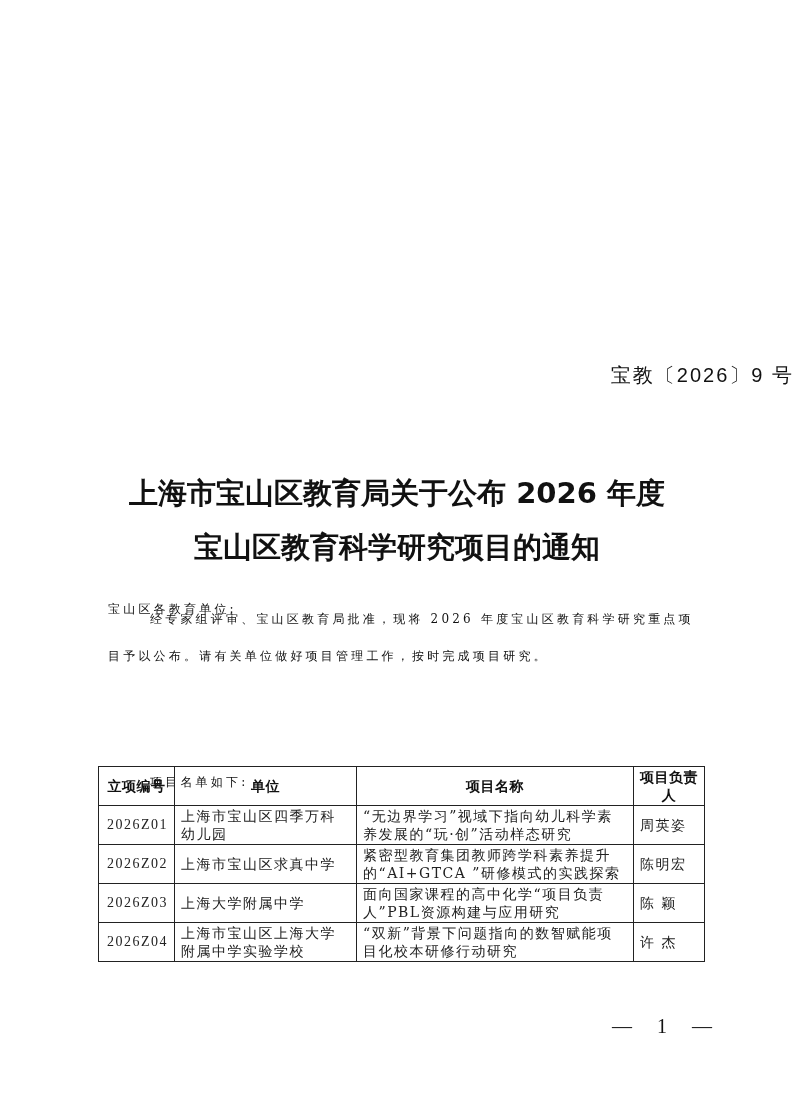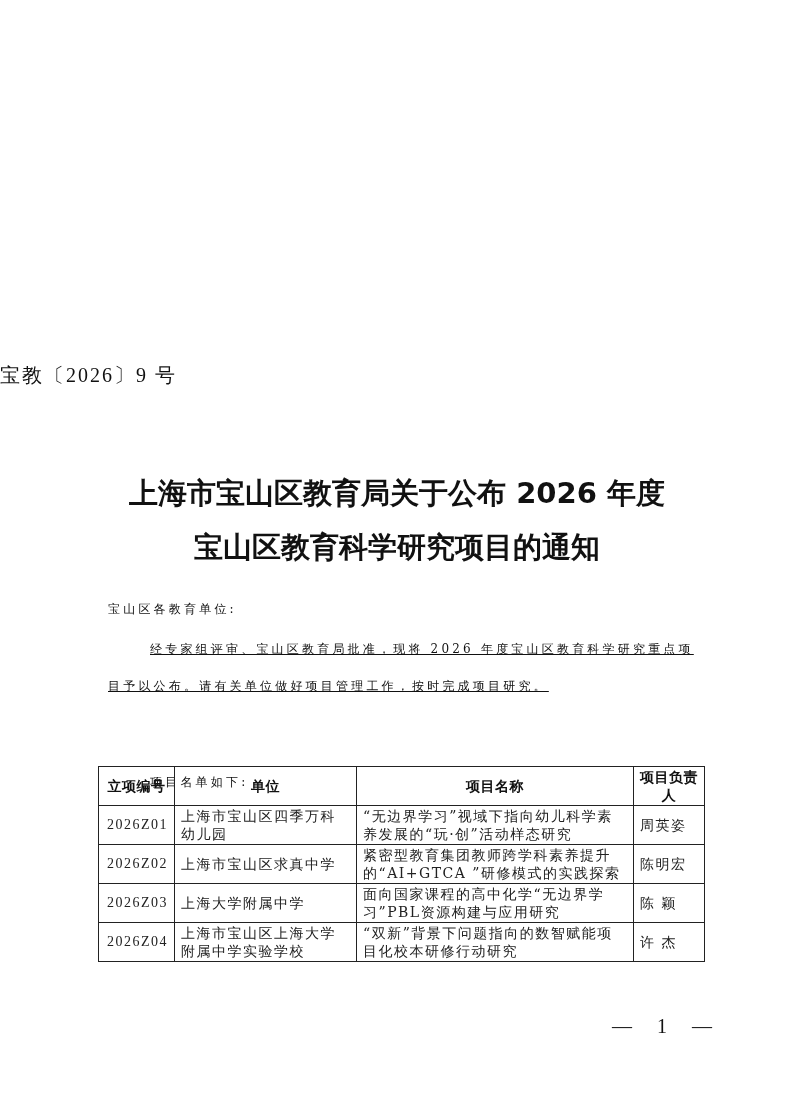--- a/index.html
+++ b/index.html
@@ -1,23 +1,23 @@
 <!DOCTYPE html>
 <html><head>
   <meta charset="utf-8">
   <style>
     html, body { margin: 0; padding: 0; background: #ffffff; }
     body { width: 794px; height: 1093px; position: relative; overflow: hidden; color: #111; font-family: "DejaVu Serif", "Liberation Serif", serif; }
-    .doc-number { position: absolute; top: 362px; left: 0; width: 794px; text-align: left; font-size: 20px; letter-spacing: 2px; font-family: Liberation Serif, serif; }
+    .doc-number { position: absolute; top: 362px; left: 0; width: 794px; text-align: right; font-size: 20px; letter-spacing: 2px; font-family: Liberation Sans, sans-serif; }
     .title { position: absolute; left: 0; width: 794px; text-align: center; font-size: 29px; font-weight: bold; font-family: "DejaVu Sans", "Liberation Sans", sans-serif; letter-spacing: 0px; }
     .title.l1 { top: 474px; }
     .title.l2 { top: 528px; }
     .para { position: absolute; left: 108px; width: 600px; font-size: 12px; letter-spacing: 3.2px; line-height: 37px; font-family: "DejaVu Serif", "Liberation Serif", serif; }
     .salutation { top: 591px; }
-    .body-text { top: 631px; text-indent: 42px; text-decoration: underline; }
+    .body-text { top: 601px; text-indent: 42px; }
     .list-intro { top: 740px; left: 150px; margin-top: 24px; }
     table.projects { position: absolute; left: 98px; top: 766px; width: 606px; border-collapse: collapse; table-layout: fixed; font-family: "DejaVu Serif", "Liberation Serif", serif; }
     table.projects td, table.projects th { border: 1.2px solid #222; padding: 1px 6px; font-size: 14px; line-height: 18px; vertical-align: middle; letter-spacing: 1.5px; }
     table.projects th { font-weight: bold; font-family: "DejaVu Sans", "Liberation Sans", sans-serif; text-align: center; height: 35px; letter-spacing: 0.5px; }
     table.projects td { height: 35px; color: #222; }
     td.code { text-align: right; font-family: "Liberation Serif", serif; letter-spacing: 0; font-size: 15px; }
     td.leader { text-align: left; letter-spacing: 4px; }
     .page-number { position: absolute; top: 1015px; left: 612px; font-size: 20px; font-family: "Liberation Serif", serif; letter-spacing: 10px; }
   </style>
 </head>
@@ -56,21 +56,21 @@
     </tr>
     <tr>
       <td class="code">2026Z02</td>
       <td>上海市宝山区求真中学</td>
       <td>紧密型教育集团教师跨学科素养提升的“AI+GTCA ”研修模式的实践探索</td>
       <td class="leader">陈明宏</td>
     </tr>
     <tr>
       <td class="code">2026Z03</td>
       <td>上海大学附属中学</td>
-      <td>面向国家课程的高中化学“无边界学习”PBL资源构建与应用研究</td>
+      <td>面向国家课程的高中化学“项目负责人”PBL资源构建与应用研究</td>
       <td class="leader">陈 颖</td>
     </tr>
     <tr>
       <td class="code">2026Z04</td>
       <td>上海市宝山区上海大学附属中学实验学校</td>
       <td>“双新”背景下问题指向的数智赋能项目化校本研修行动研究</td>
       <td class="leader">许 杰</td>
     </tr>
   </tbody>
 </table>

